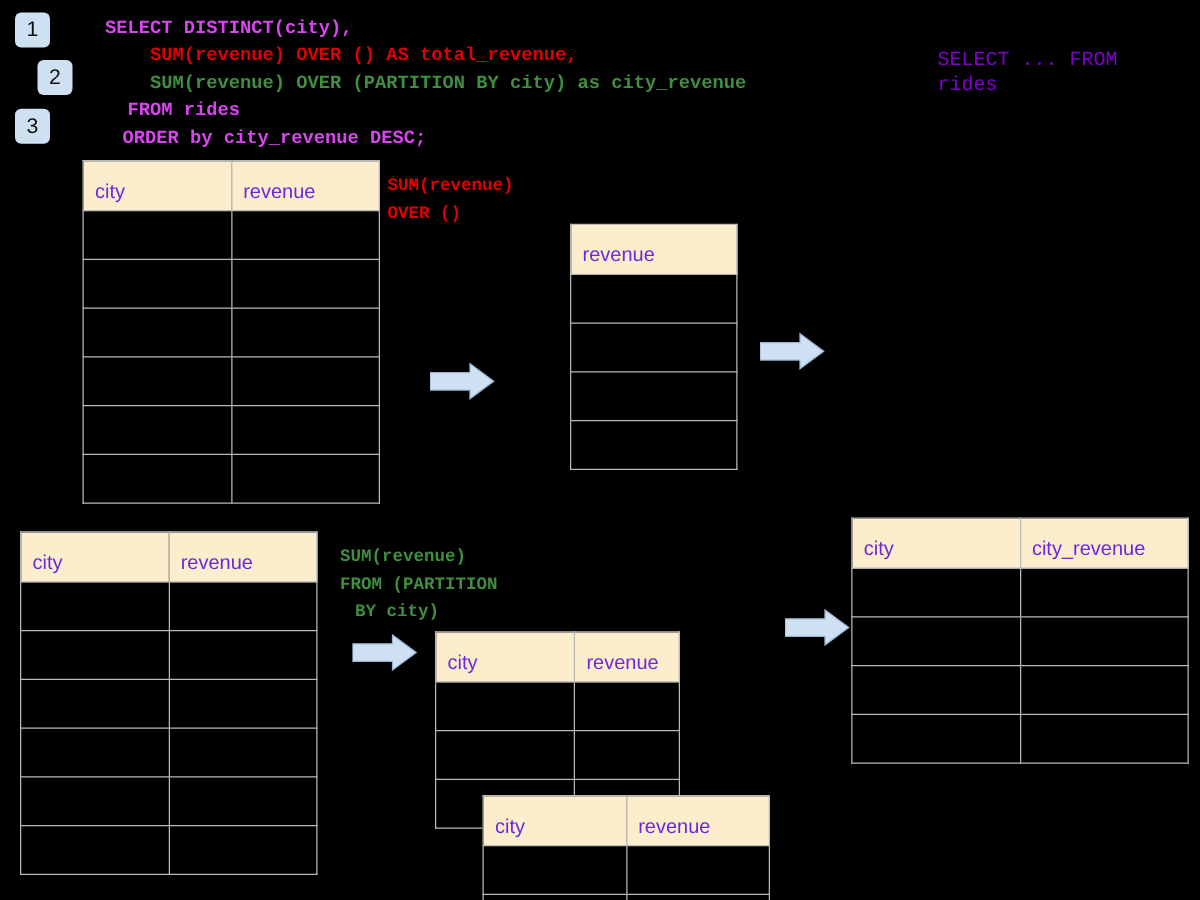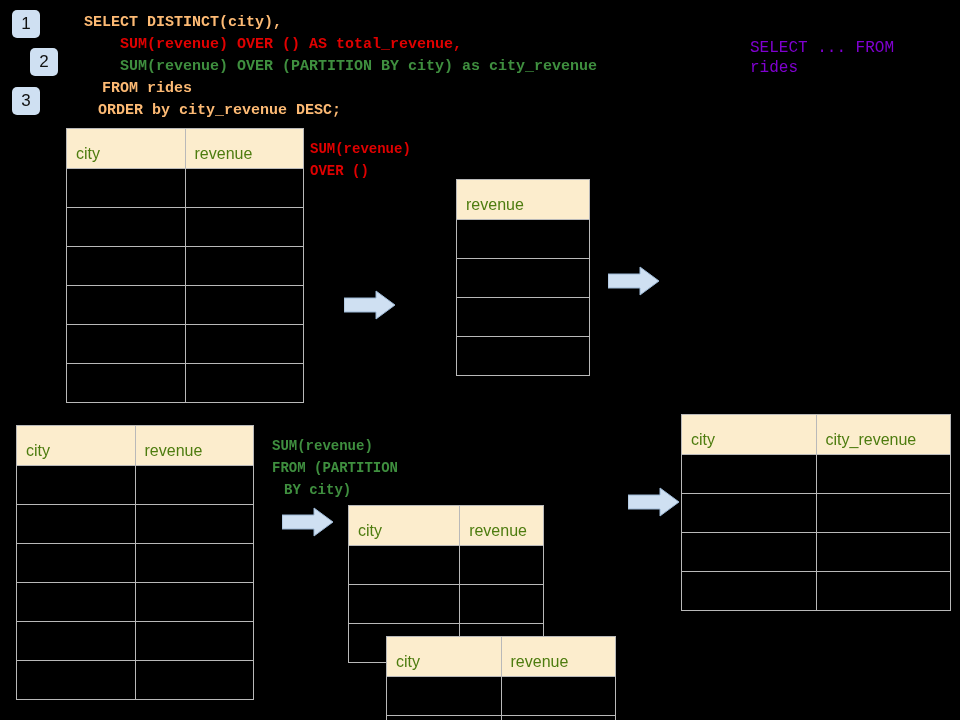--- a/index.html
+++ b/index.html
@@ -40,21 +40,21 @@
   
   .sql {
     position: absolute;
     font-family: "Liberation Mono", "DejaVu Sans Mono", monospace;
     font-size: 15px;
     line-height: 22px;
     white-space: pre;
     letter-spacing: 0px;
     font-weight: bold;
   }
-  .sql-purple { color: #fdba74; }
+  .sql-purple { color: #d946ef; }
   .sql-red    { color: #e00000; }
   .sql-green  { color: #3f8f3f; }
 
   .sql-note {
     position: absolute;
     font-family: "Liberation Mono", "DejaVu Sans Mono", monospace;
     font-size: 16px;
     line-height: 20px;
     white-space: pre;
     color: #8000d0;
@@ -81,21 +81,21 @@
     background: #000000;
     border: 1px solid #b9b9b9;
   }
   .tbl td, .tbl th {
     border: 1px solid #b9b9b9;
     padding: 0;
     margin: 0;
   }
   .tbl th {
     background: #fcedcd;
-    color: #4d7c0f;
+    color: #6d28d9;
     font-family: "Liberation Sans", sans-serif;
     font-size: 16px;
     font-weight: normal;
     text-align: left;
     padding: 16px 0 5px 9px;
     height: 26px;
     box-sizing: border-box;
   }
   .tbl td {
     background: #000000;

